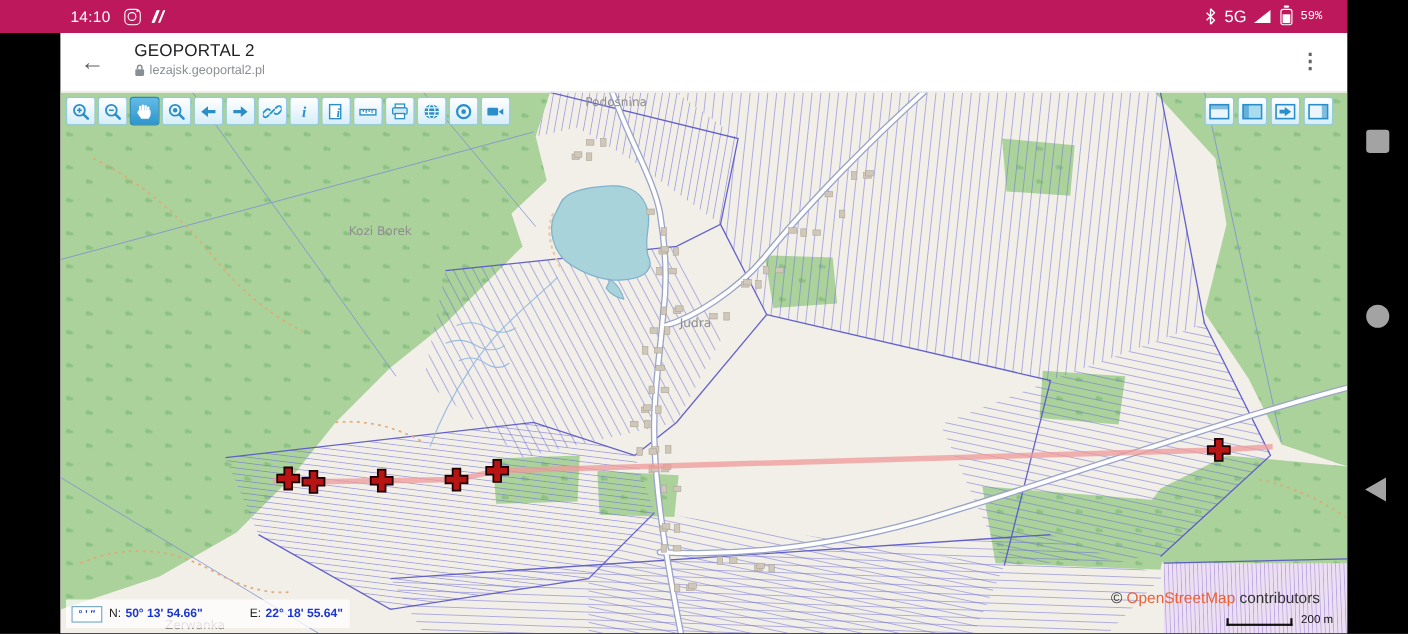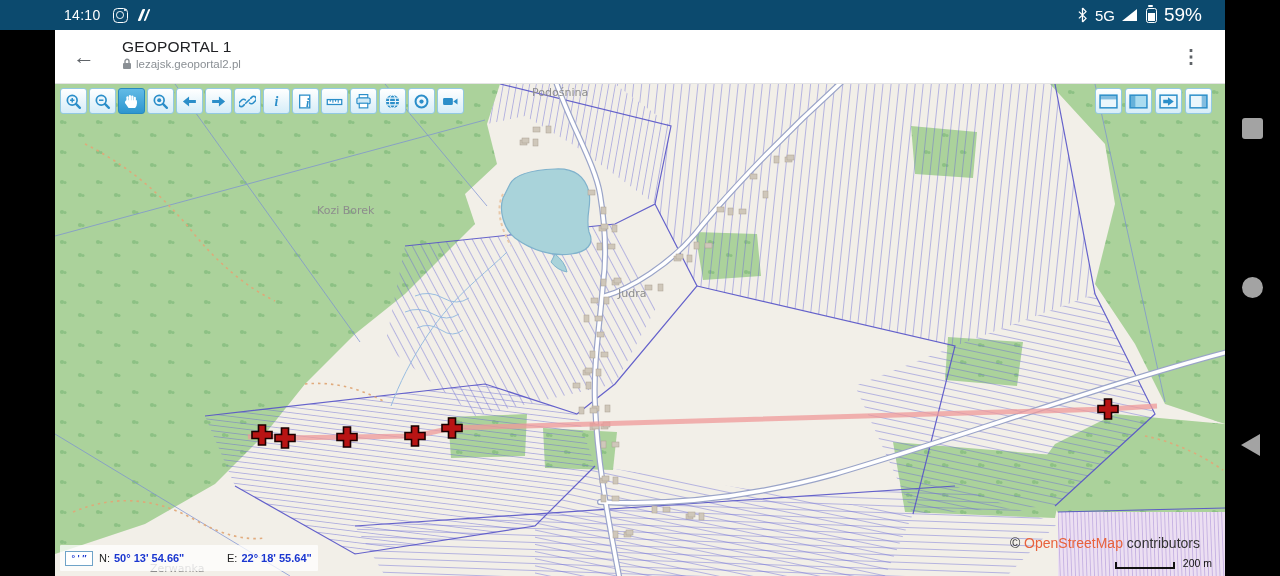--- a/index.html
+++ b/index.html
@@ -1,37 +1,37 @@
 <!DOCTYPE html>
 <html><head>
 <meta charset="utf-8">
 <style>
   html,body{margin:0;padding:0;background:#000;}
   *{box-sizing:border-box;}
   #page{position:relative;width:1280px;height:576px;background:#000;overflow:hidden;
         font-family:"Liberation Sans",sans-serif;}
 
   
-  #statusbar{position:absolute;left:0;top:0;width:1280px;height:30px;background:#0c4a6e;color:#fff;}
+  #statusbar{position:absolute;left:0;top:0;width:1280px;height:30px;background:#be185d;color:#fff;}
   .sb-left{position:absolute;left:64px;top:0;height:30px;display:flex;align-items:center;gap:12px;}
   .sb-time{font-size:14px;letter-spacing:.3px;}
   .insta{width:15px;height:15px;border:1.6px solid #fff;border-radius:4.5px;position:relative;}
   .insta:before{content:"";position:absolute;left:2.6px;top:2.6px;width:5.6px;height:5.6px;
                 border:1.5px solid #fff;border-radius:50%;}
   .insta:after{content:"";position:absolute;right:0.6px;top:0.6px;width:1.8px;height:1.8px;
                background:#fff;border-radius:50%;}
   .slashes{display:flex;gap:3px;transform:skewX(-22deg);}
   .slashes span{width:2.6px;height:12px;background:#fff;border-radius:1px;}
   .sb-right{position:absolute;right:78px;top:0;height:30px;display:flex;align-items:center;gap:7px;}
   .sb-net{font-size:15px;font-weight:normal;}
   .sig{width:0;height:0;border-left:15px solid transparent;border-bottom:12px solid #fff;}
   .batt{width:11px;height:15px;border:1.5px solid #fff;border-radius:2.5px;position:relative;margin-left:2px;}
   .batt:before{content:"";position:absolute;left:1.5px;top:-3.5px;width:5px;height:2px;background:#fff;border-radius:1px;}
   .batt-fill{position:absolute;left:0.8px;right:0.8px;bottom:0.8px;height:58%;background:#fff;}
-  .sb-batt-pct{font-size:19px;}
+  .sb-batt-pct{font-size:11px;font-family:Liberation Mono, monospace;}
 
   
   #app{position:absolute;left:55px;top:30px;width:1170px;height:546px;background:#fff;overflow:hidden;}
 
   
   #cct{position:relative;height:54px;background:#fff;border-bottom:1px solid #e4e4e4;}
   .back-arrow{position:absolute;left:16px;top:14px;width:26px;height:26px;color:#5f6368;
               font-size:22px;line-height:26px;text-align:center;}
   .cct-text{position:absolute;left:67px;top:8px;}
   .cct-title{font-size:15.5px;color:#202124;font-weight:500;letter-spacing:.2px;}
@@ -104,21 +104,21 @@
         </span>
       <span class="sb-batt-pct">59%</span>
     </div>
   </div>
 
   <div id="app">
 
     <div id="cct">
       <div class="back-arrow">←</div>
       <div class="cct-text">
-        <div class="cct-title">GEOPORTAL 1</div>
+        <div class="cct-title">GEOPORTAL 2</div>
         <div class="cct-url">
           <svg width="10" height="12" viewBox="0 0 10 12">
             <rect x="1" y="5" width="8" height="6" rx="1" fill="#8a8f94"></rect>
             <path d="M3 5 V3.3 a2 2 0 0 1 4 0 V5" stroke="#8a8f94" stroke-width="1.4" fill="none"></path>
           </svg>
           <span>lezajsk.geoportal2.pl</span>
         </div>
       </div>
       <div class="menu-dots">⋮</div>
     </div>

